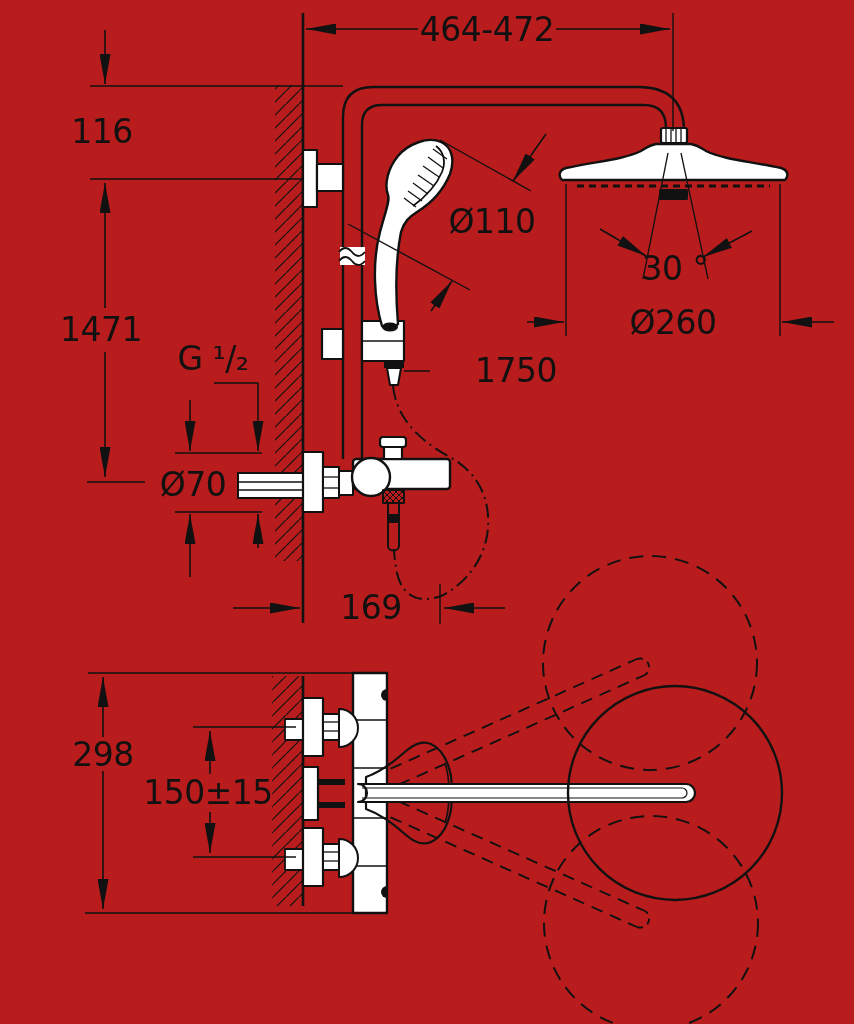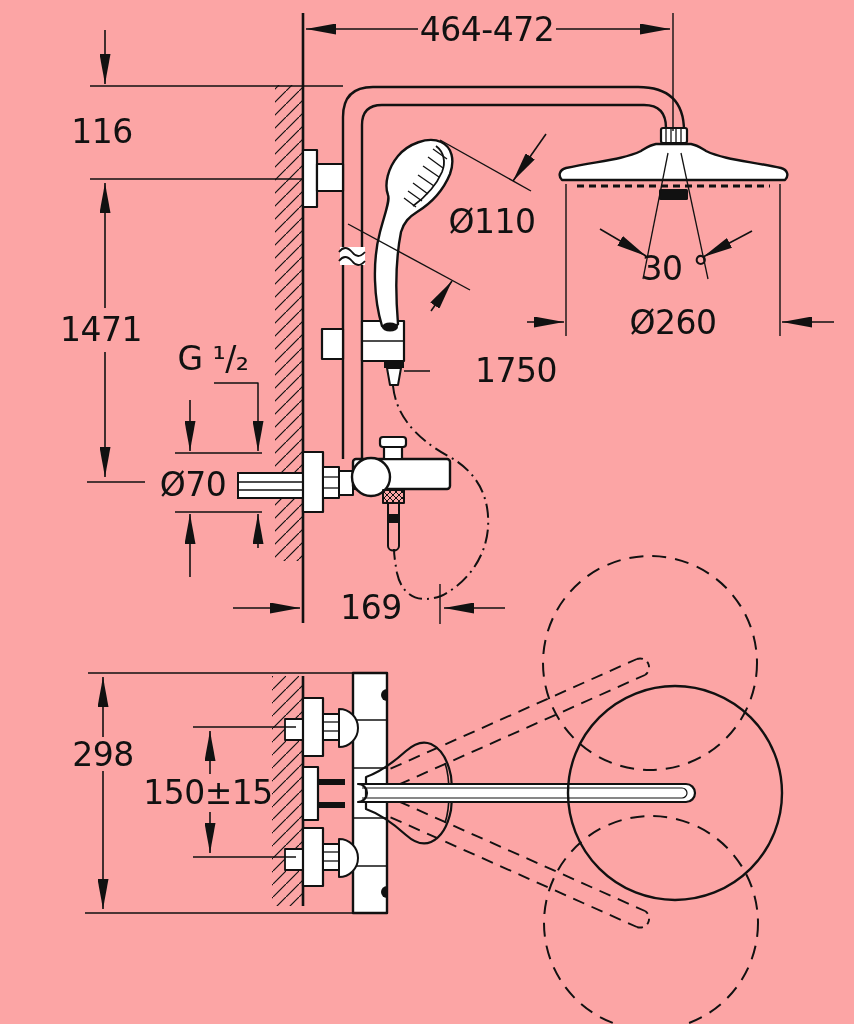--- a/index.html
+++ b/index.html
@@ -1,16 +1,16 @@
 <!DOCTYPE html>
 <html><head>
 <meta charset="utf-8">
 <style>
   html,body{margin:0;padding:0;background:#ffffff;}
-  .stage{position:relative;width:854px;height:1024px;background:#fca5a5;overflow:hidden;
+  .stage{position:relative;width:854px;height:1024px;background:#b91c1c;overflow:hidden;
          font-family:"DejaVu Sans",sans-serif;}
   svg{display:block;}
   text.dim{font-family:"DejaVu Sans",sans-serif;font-size:33px;fill:#111111;
            text-anchor:middle;letter-spacing:-0.5px;}
 </style>
 </head>
 <body>
 
 <div class="stage">
 <svg width="854" height="1024" viewBox="0 0 854 1024">

